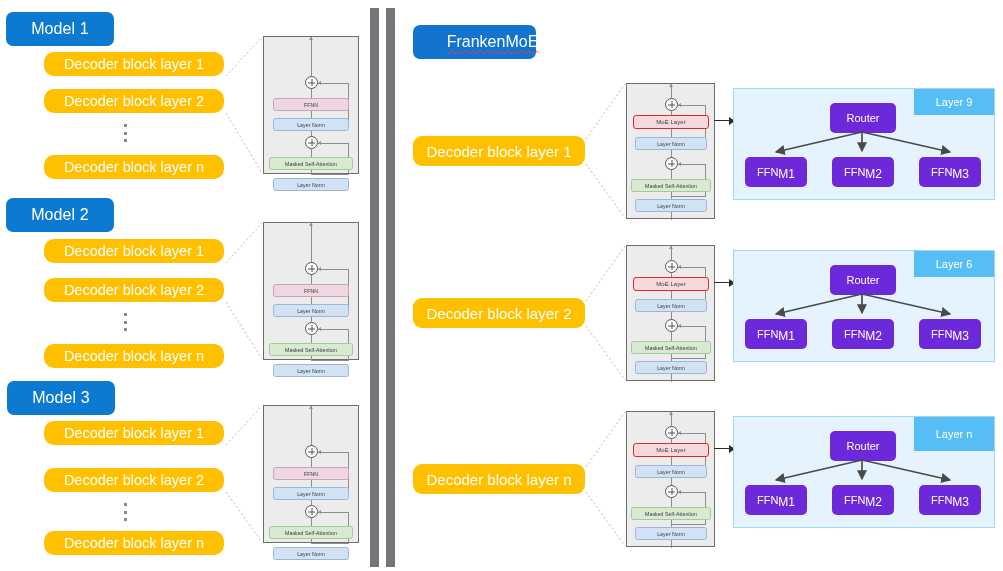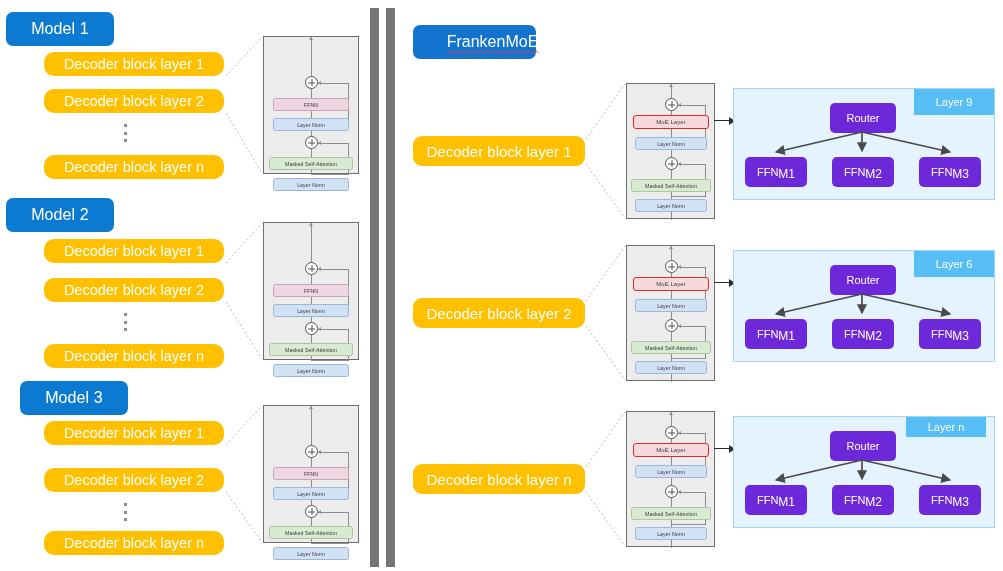--- a/index.html
+++ b/index.html
@@ -211,21 +211,21 @@
   <div class="hline" style="left:47px;top:137px;width:38px;"></div>
 
   <div class="trow t-attn" style="left:5px;top:120px;width:84px;height:13px;">
     <span>Masked Self-Attention</span>
   </div>
   <div class="trow t-ln" style="left:9px;top:141px;width:76px;height:13px;">
     <span>Layer Norm</span>
   </div>
 </div>
 
-<div class="abs model-title" style="left:20px;top:381px;width:108px;height:34px;align-items:center;">
+<div class="abs model-title" style="left:7px;top:381px;width:108px;height:34px;align-items:center;">
   <span>Model 3</span>
 </div>
 
 <div class="abs dec-pill" style="left:44px;top:421px;width:180px;height:24px;">
   <span>Decoder block layer 1</span>
 </div>
 <div class="abs dec-pill" style="left:44px;top:468px;width:180px;height:24px;">
   <span>Decoder block layer 2</span>
 </div>
 <div class="abs vdots" style="left:123px;top:503px;width:4px;height:18px;">
@@ -419,21 +419,21 @@
   </div>
   <div class="trow t-ln" style="left:8px;top:115px;width:72px;height:13px;">
     <span>Layer Norm</span>
   </div>
 </div>
 
 <div class="abs feedline" style="left:714px;top:448px;width:17px;"></div>
 <div class="abs feedhead" style="left:729px;top:445px;"></div>
 
 <div class="abs moe-panel" style="left:733px;top:416px;width:262px;height:112px;">
-  <div class="layer-tab" style="right:8px;top:0;width:80px;height:20px;text-align:center;">
+  <div class="layer-tab" style="right:0;top:0;width:80px;height:34px;text-align:center;">
     <span>Layer n</span>
   </div>
   <div class="node" style="left:96px;top:14px;width:66px;height:30px;">
     <span>Router</span>
   </div>
   <div class="node" style="left:11px;top:68px;width:62px;height:30px;">
     <span><span>FFN</span><sub>M1</sub></span>
   </div>
   <div class="node" style="left:98px;top:68px;width:62px;height:30px;">
     <span><span>FFN</span><sub>M2</sub></span>

